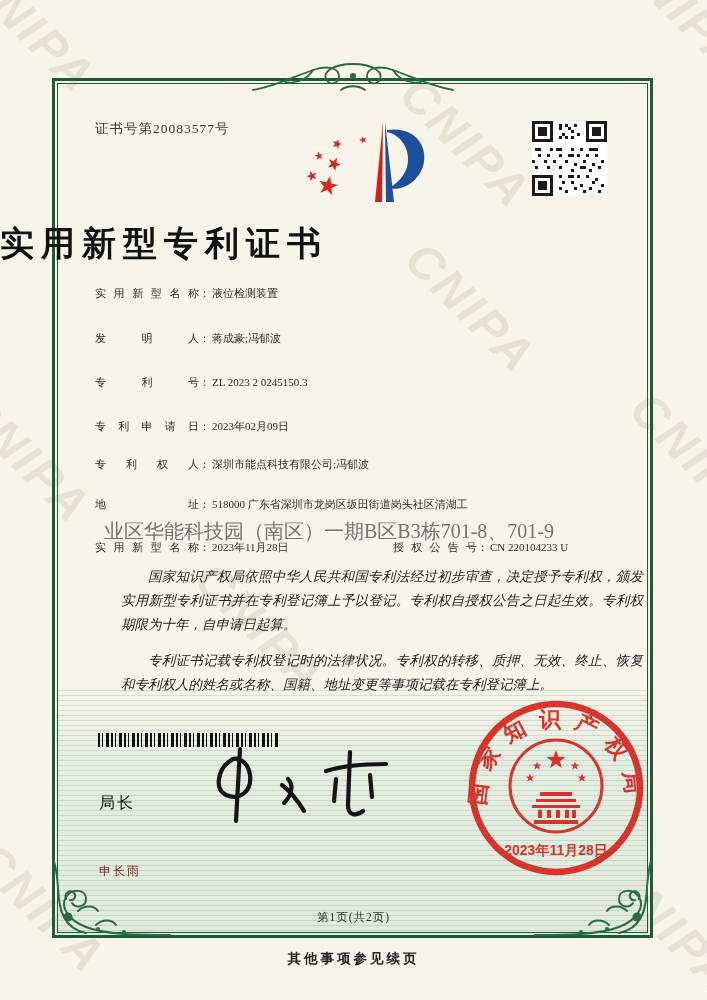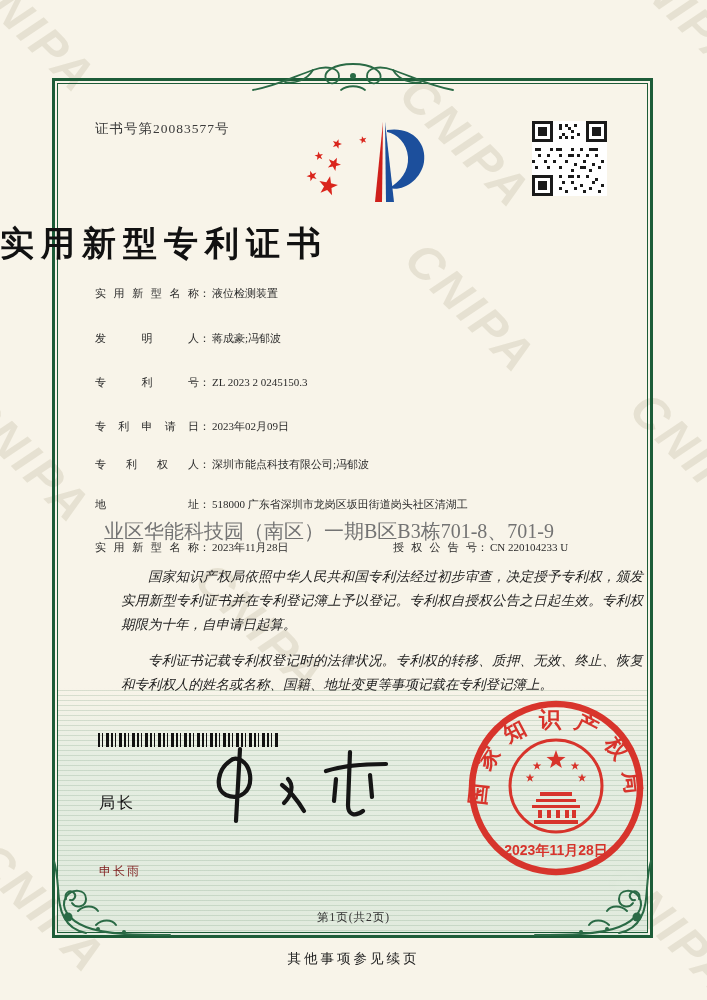--- a/index.html
+++ b/index.html
@@ -53,21 +53,21 @@
   .signer-title { position:absolute; left:99px; top:793px; z-index:3; font-size:16px; color:#111;
         font-family:"Liberation Sans","DejaVu Sans",sans-serif; letter-spacing:2px; }
   .signer-name { position:absolute; left:99px; top:863px; z-index:3; font-size:12px; color:#7f1d1d;
         font-family:"Liberation Sans","DejaVu Sans",sans-serif; letter-spacing:2px; }
   .signature { position:absolute; left:200px; top:745px; z-index:4; }
   .seal { position:absolute; left:466px; top:700px; z-index:5; }
 
   .page-info { position:absolute; left:0; right:0; top:910px; z-index:3; text-align:center;
         font-size:11.5px; color:#333; letter-spacing:1px; }
   .continuation { position:absolute; left:0; right:0; top:950px; z-index:3; text-align:center;
-        font-size:13.5px; color:#222; letter-spacing:3px; }
+        font-size:13.5px; color:#222; letter-spacing:3px;font-weight:bold; }
 </style>
 </head>
 <body>
 
 <div class="page">
 
   <div class="wm" style="left:-50px;top:0px">CNIPA</div>
   <div class="wm" style="left:600px;top:-20px">CNIPA</div>
   <div class="wm" style="left:385px;top:115px">CNIPA</div>
   <div class="wm" style="left:-55px;top:430px">CNIPA</div>

